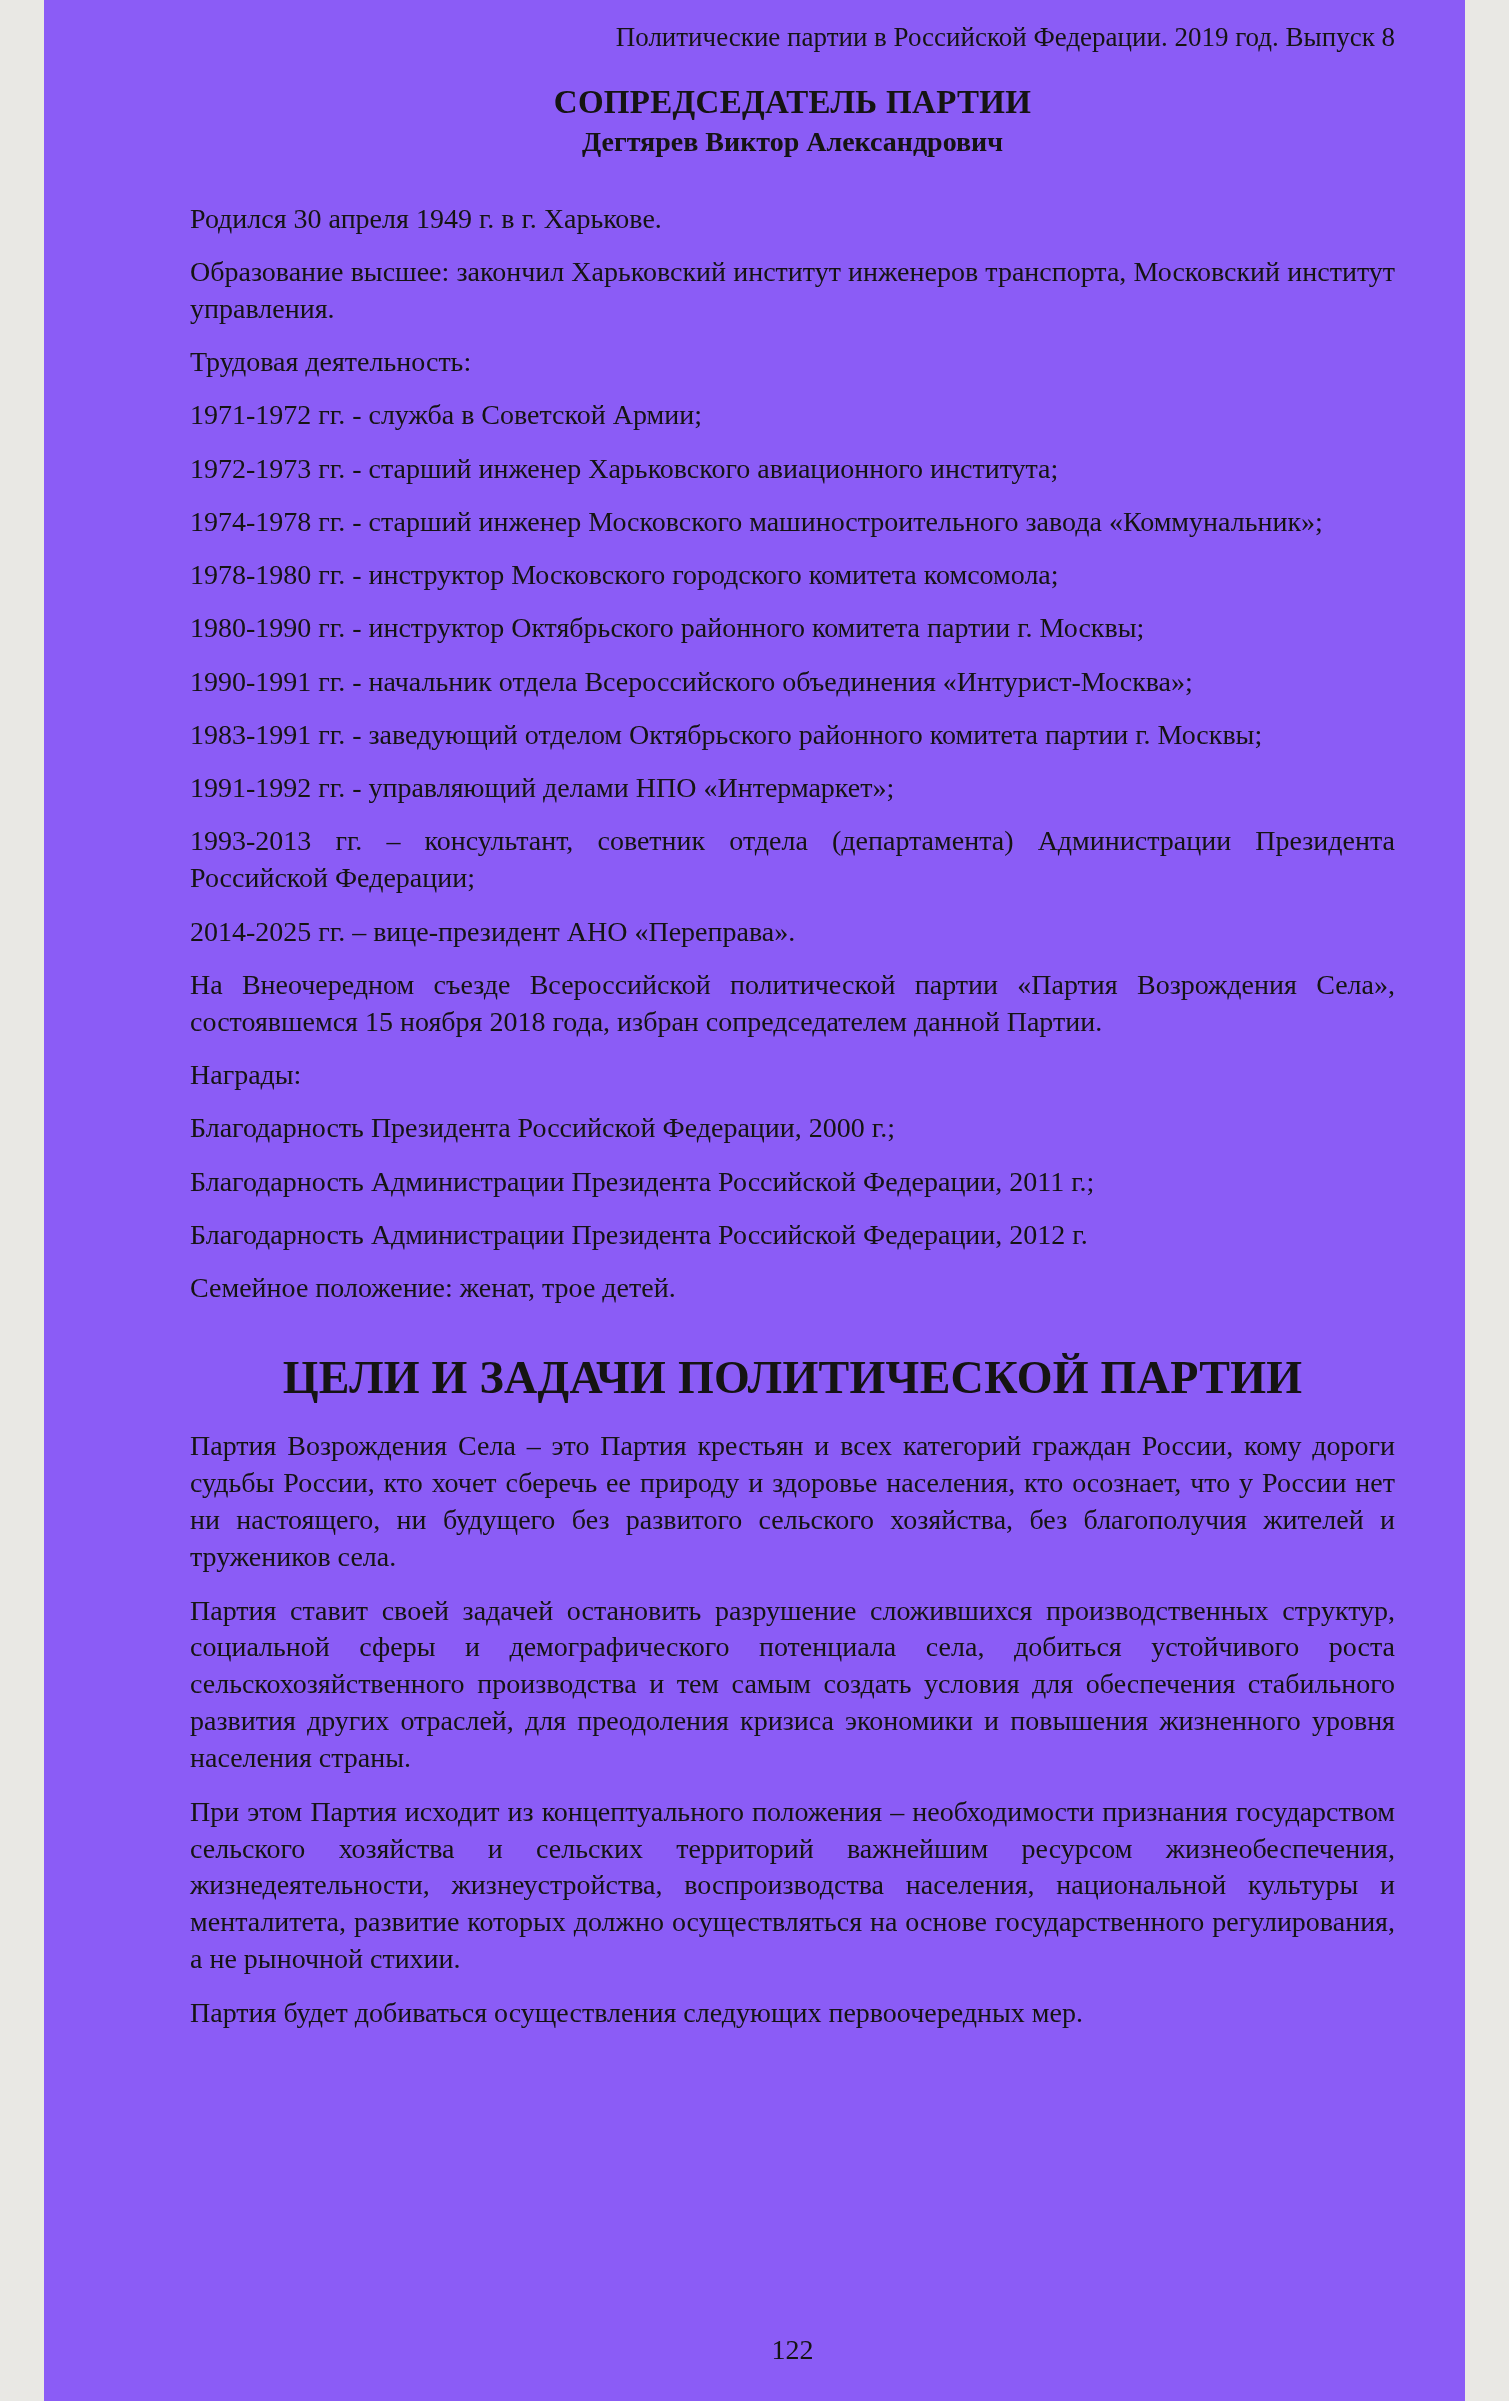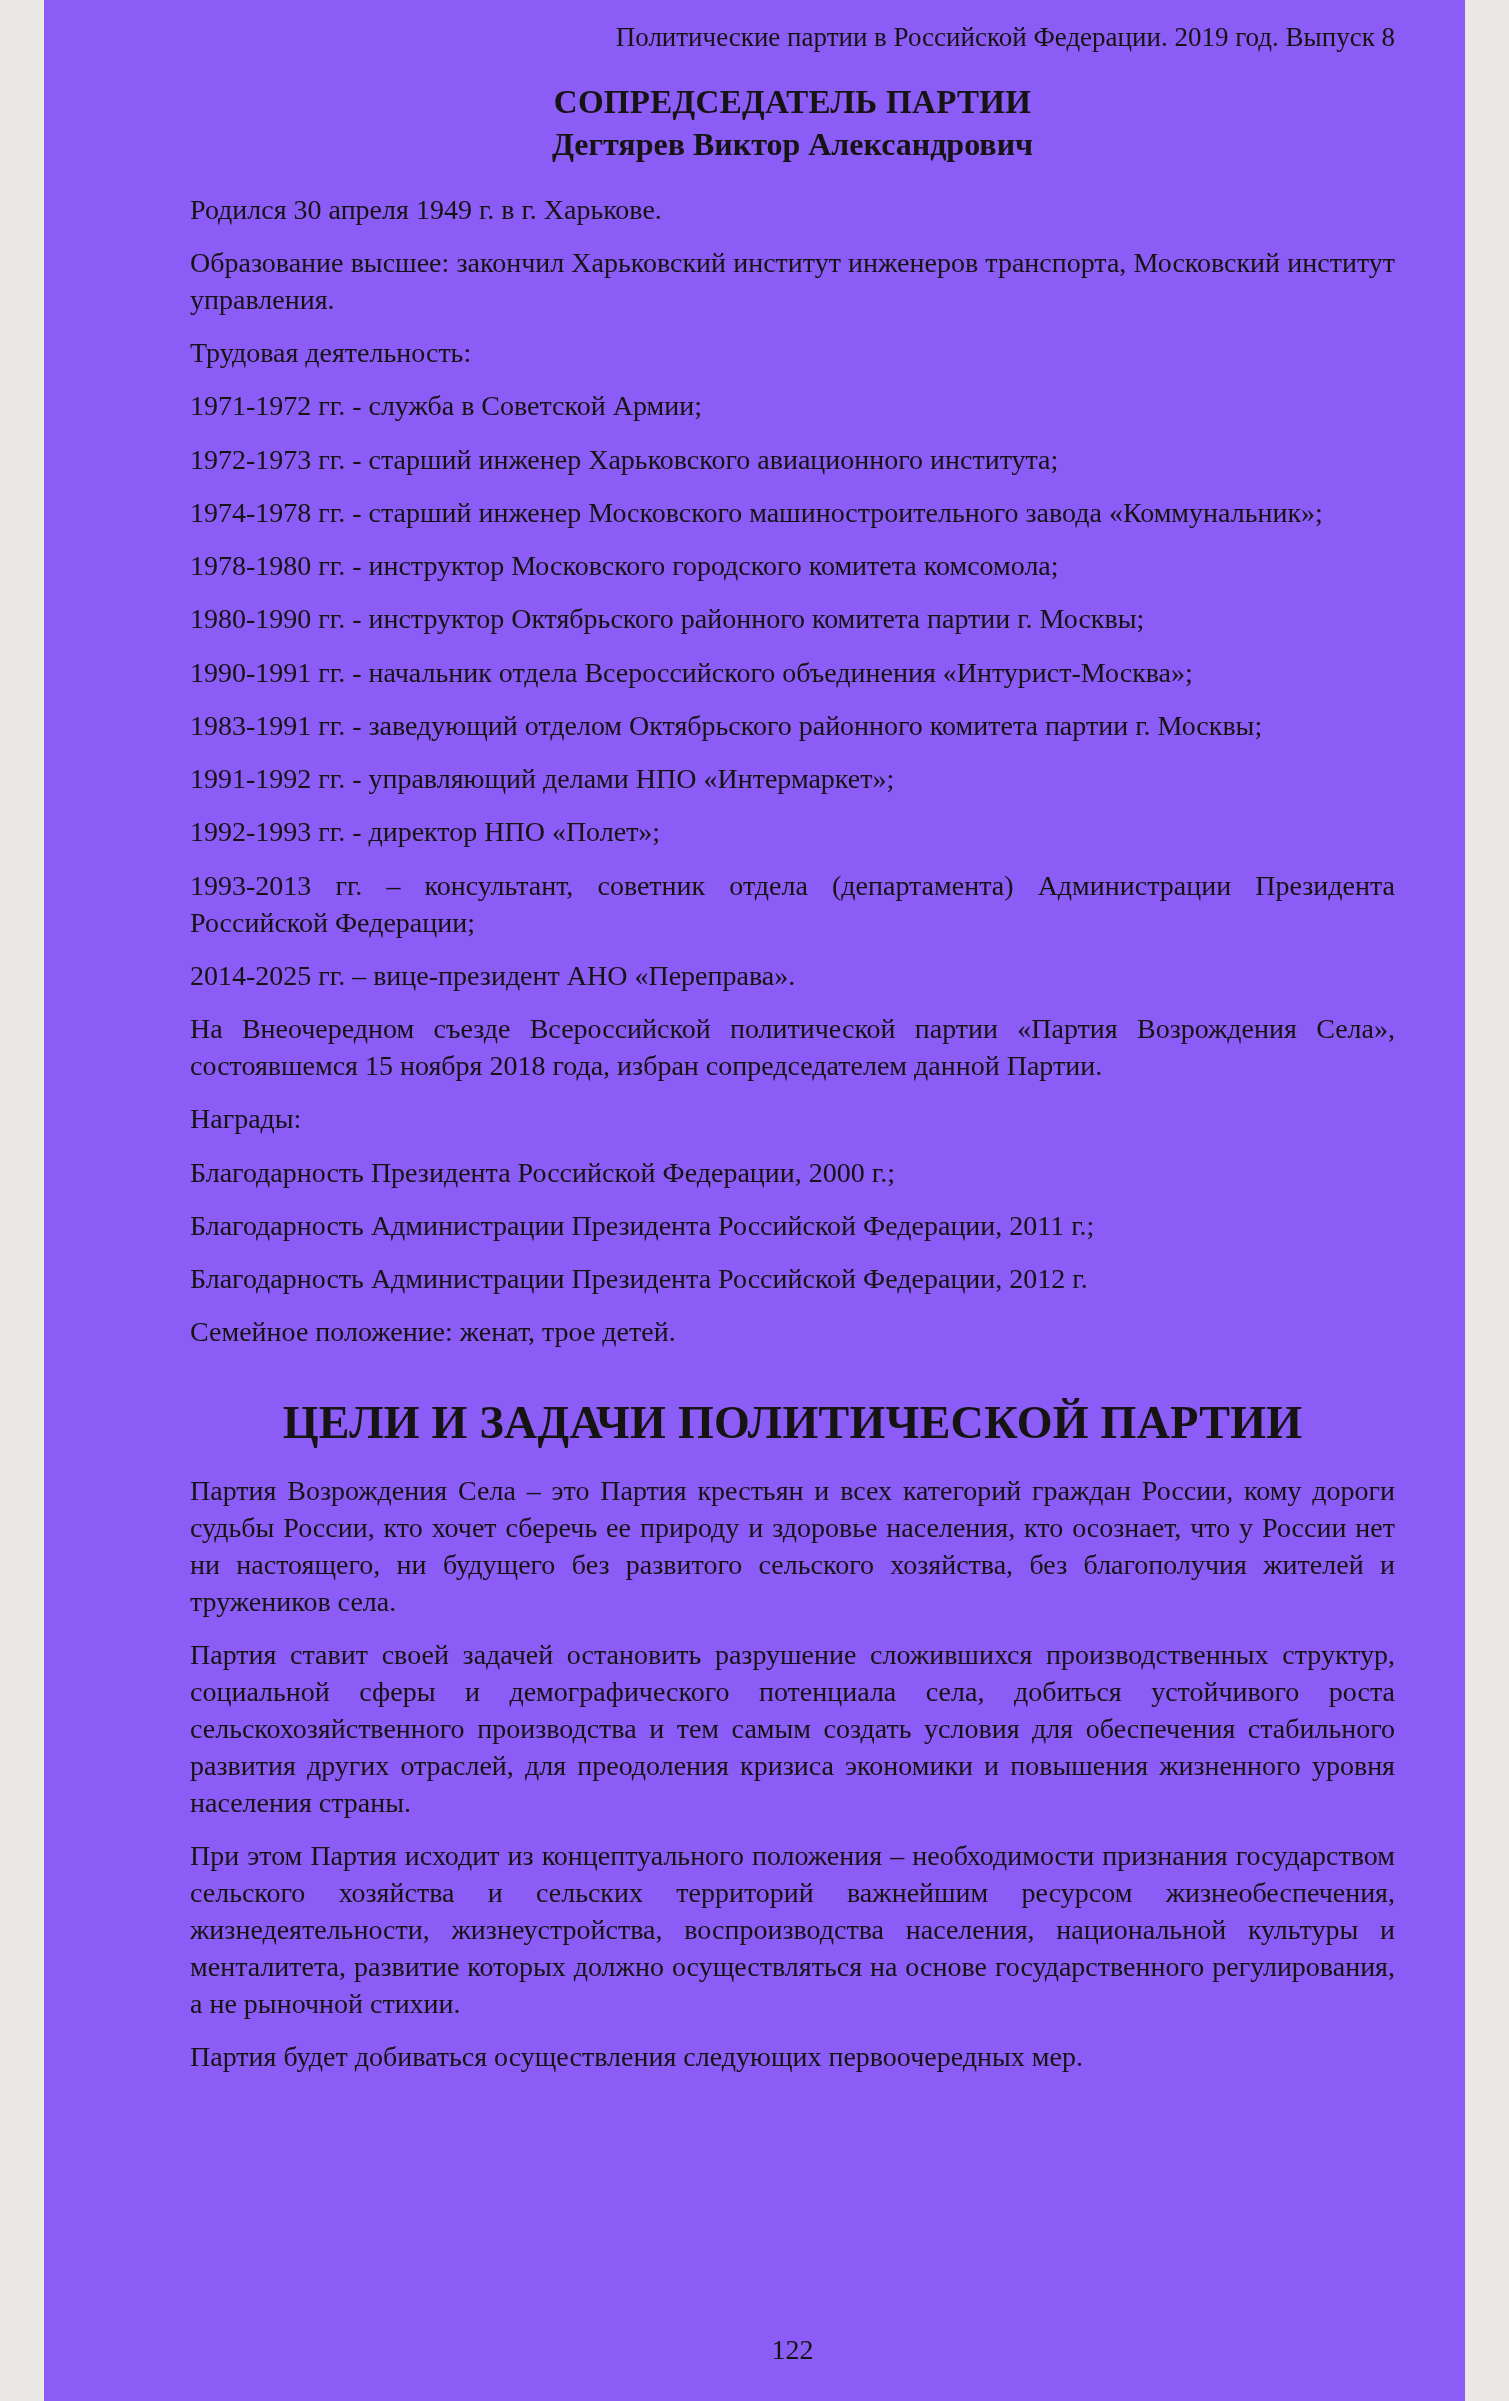--- a/index.html
+++ b/index.html
@@ -25,24 +25,24 @@
     white-space: nowrap;
   }
   .doc-title {
     font-size: 33px;
     font-weight: bold;
     text-align: center;
     letter-spacing: 0.3px;
     margin-bottom: 5px;
   }
   .doc-subtitle {
-    font-size: 32px;
+    font-size: 28px;
     font-weight: bold;
     text-align: center;
-    margin-bottom: 29px;
+    margin-bottom: 43px;
   }
   .body-text p {
     font-size: 28px;
     line-height: 1.32;
     text-align: justify;
     margin-bottom: 16.3px;
   }
   .section-title {
     font-size: 46px;
     font-weight: bold;
@@ -73,21 +73,20 @@
       <p>Образование высшее: закончил Харьковский институт инженеров транспорта, Московский институт управления.</p>
       <p>Трудовая деятельность:</p>
       <p>1971-1972 гг. - служба в Советской Армии;</p>
       <p>1972-1973 гг. - старший инженер Харьковского авиационного института;</p>
       <p>1974-1978 гг. - старший инженер Московского машиностроительного завода «Коммунальник»;</p>
       <p>1978-1980 гг. - инструктор Московского городского комитета комсомола;</p>
       <p>1980-1990 гг. - инструктор Октябрьского районного комитета партии г. Москвы;</p>
       <p>1990-1991 гг. - начальник отдела Всероссийского объединения «Интурист-Москва»;</p>
       <p>1983-1991 гг. - заведующий отделом Октябрьского районного комитета партии г. Москвы;</p>
       <p>1991-1992 гг. - управляющий делами НПО «Интермаркет»;</p>
-      <p>1992-1993 гг. - директор НПО «Полет»;</p>
       <p>1993-2013 гг. – консультант, советник отдела (департамента) Администрации Президента Российской Федерации;</p>
       <p>2014-2025 гг. – вице-президент АНО «Переправа».</p>
       <p>На Внеочередном съезде Всероссийской политической партии «Партия Возрождения Села», состоявшемся 15 ноября 2018 года, избран сопредседателем данной Партии.</p>
       <p>Награды:</p>
       <p>Благодарность Президента Российской Федерации, 2000 г.;</p>
       <p>Благодарность Администрации Президента Российской Федерации, 2011 г.;</p>
       <p>Благодарность Администрации Президента Российской Федерации, 2012 г.</p>
       <p>Семейное положение: женат, трое  детей.</p>
     </div>
 

